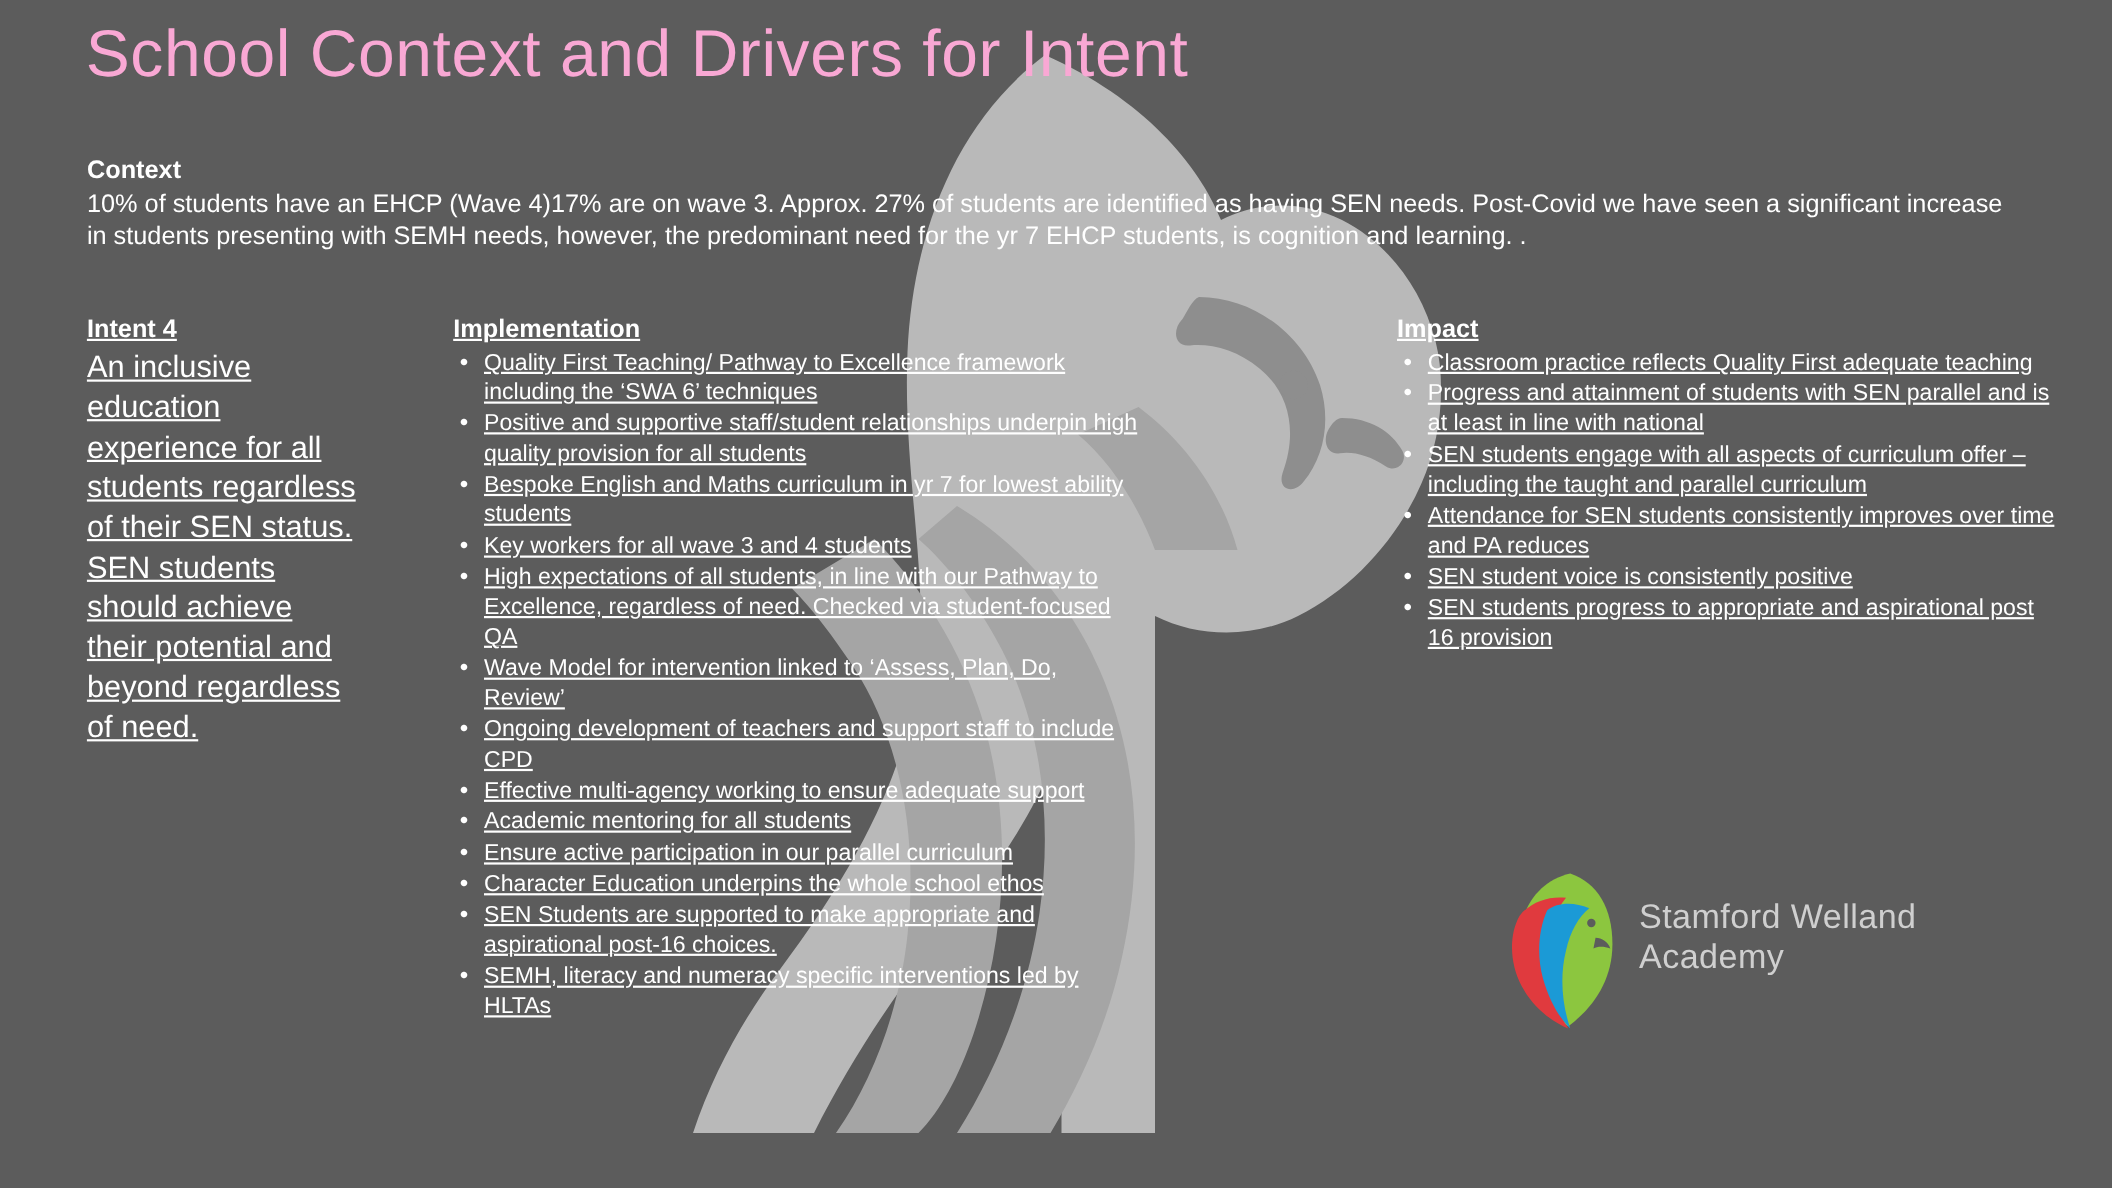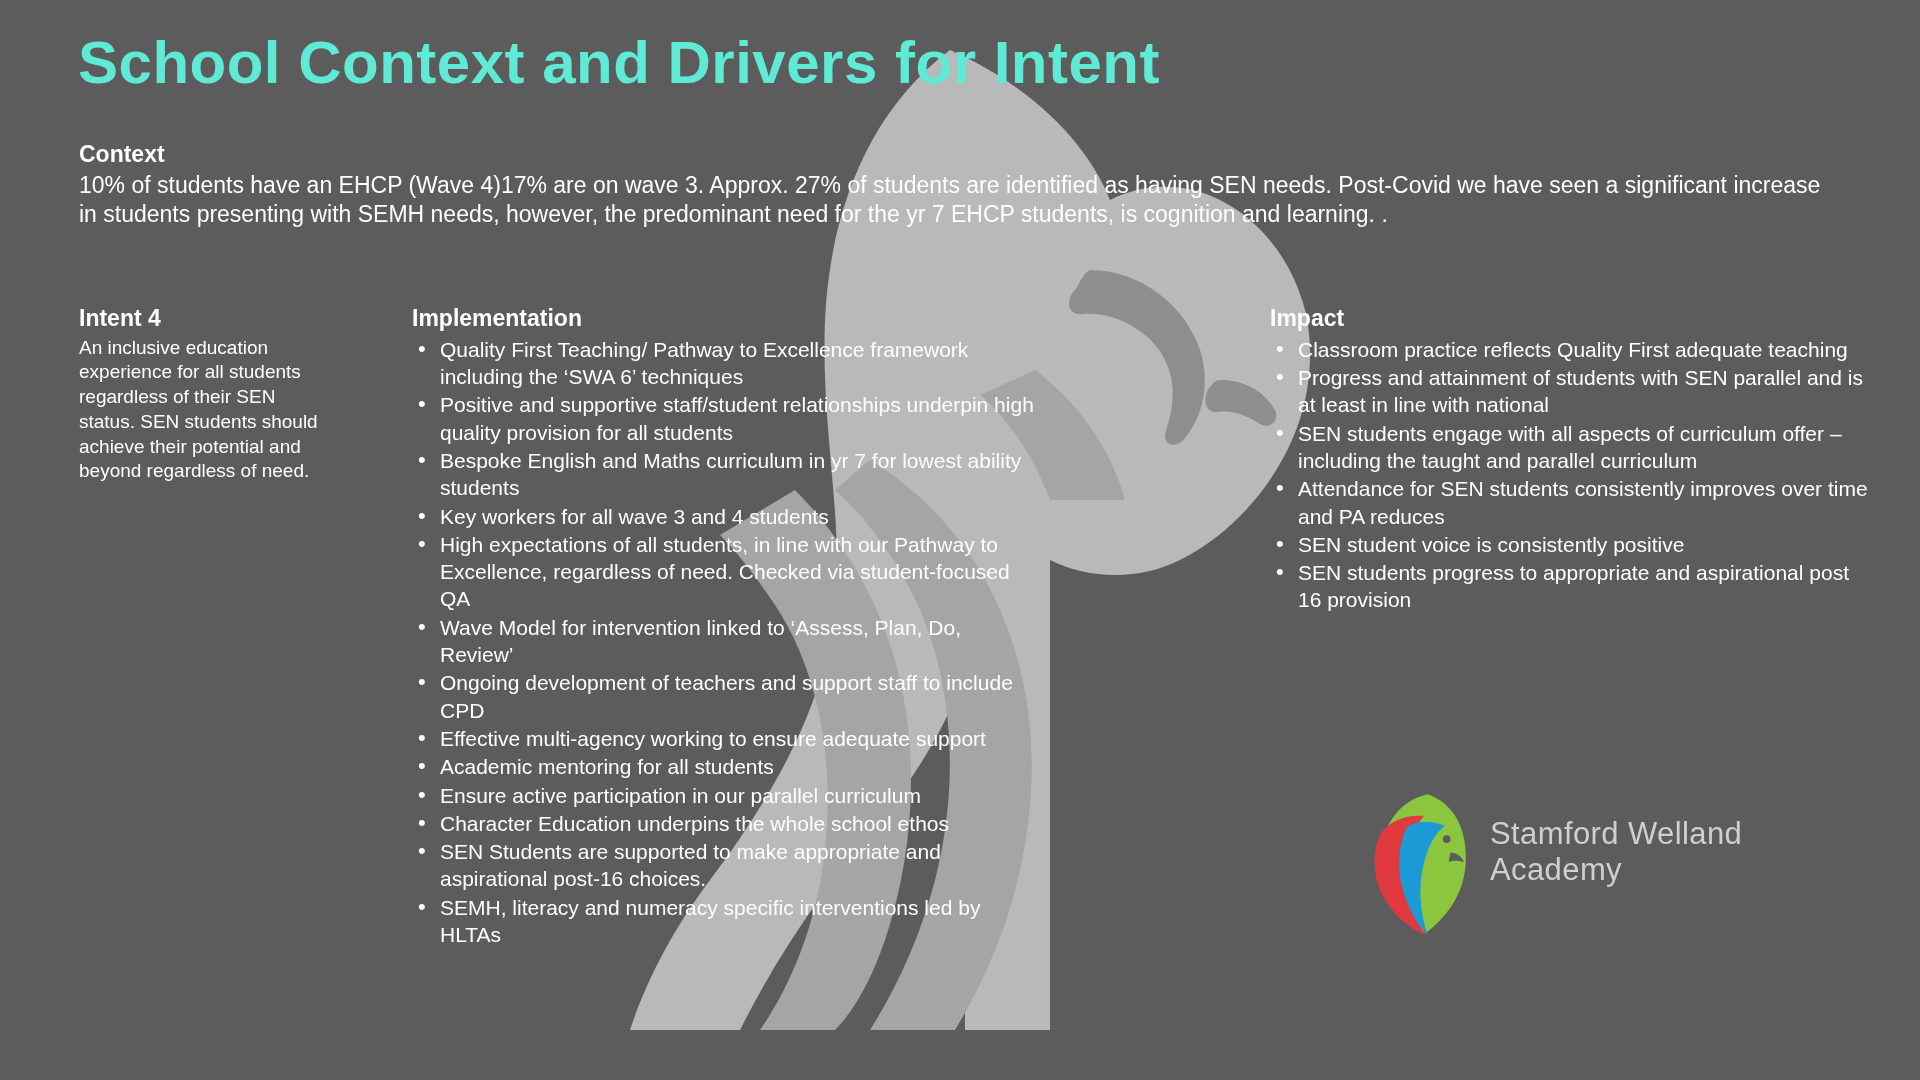--- a/index.html
+++ b/index.html
@@ -32,25 +32,25 @@
     height: 1060px;
     opacity: 1;
     pointer-events: none;
     z-index: 0;
   }
 
   
   .title {
     position: absolute;
     left: 78px;
-    top: 28px;
+    top: 14px;
     font-size: 60px;
-    font-weight: 700;
+    font-weight: 400;
     letter-spacing: 0.5px;
-    color: #5eead4;
+    color: #f9a8d4;
     z-index: 2;
     line-height: 1.15;
   }
 
   
   .context-block {
     position: absolute;
     left: 79px;
     top: 140px;
     width: 1760px;
@@ -64,40 +64,41 @@
   }
   .context-body {
     font-size: 23px;
     line-height: 1.28;
     margin: 0;
   }
 
   
   .col {
     position: absolute;
-    top: 304px;
+    top: 284px;
     z-index: 2;
+    text-decoration: underline;
   }
   .col-intent {
     left: 79px;
     width: 245px;
   }
   .col-impl {
     left: 412px;
     width: 625px;
   }
   .col-impact {
     left: 1270px;
     width: 600px;
   }
   .col .heading {
     margin-bottom: 3px;
   }
   .plain-text {
-    font-size: 19px;
+    font-size: 28px;
     line-height: 1.3;
   }
   ul.bullets {
     margin: 0;
     padding-left: 26px;
     list-style: none;
   }
   ul.bullets li {
     font-size: 21px;
     line-height: 1.3;

